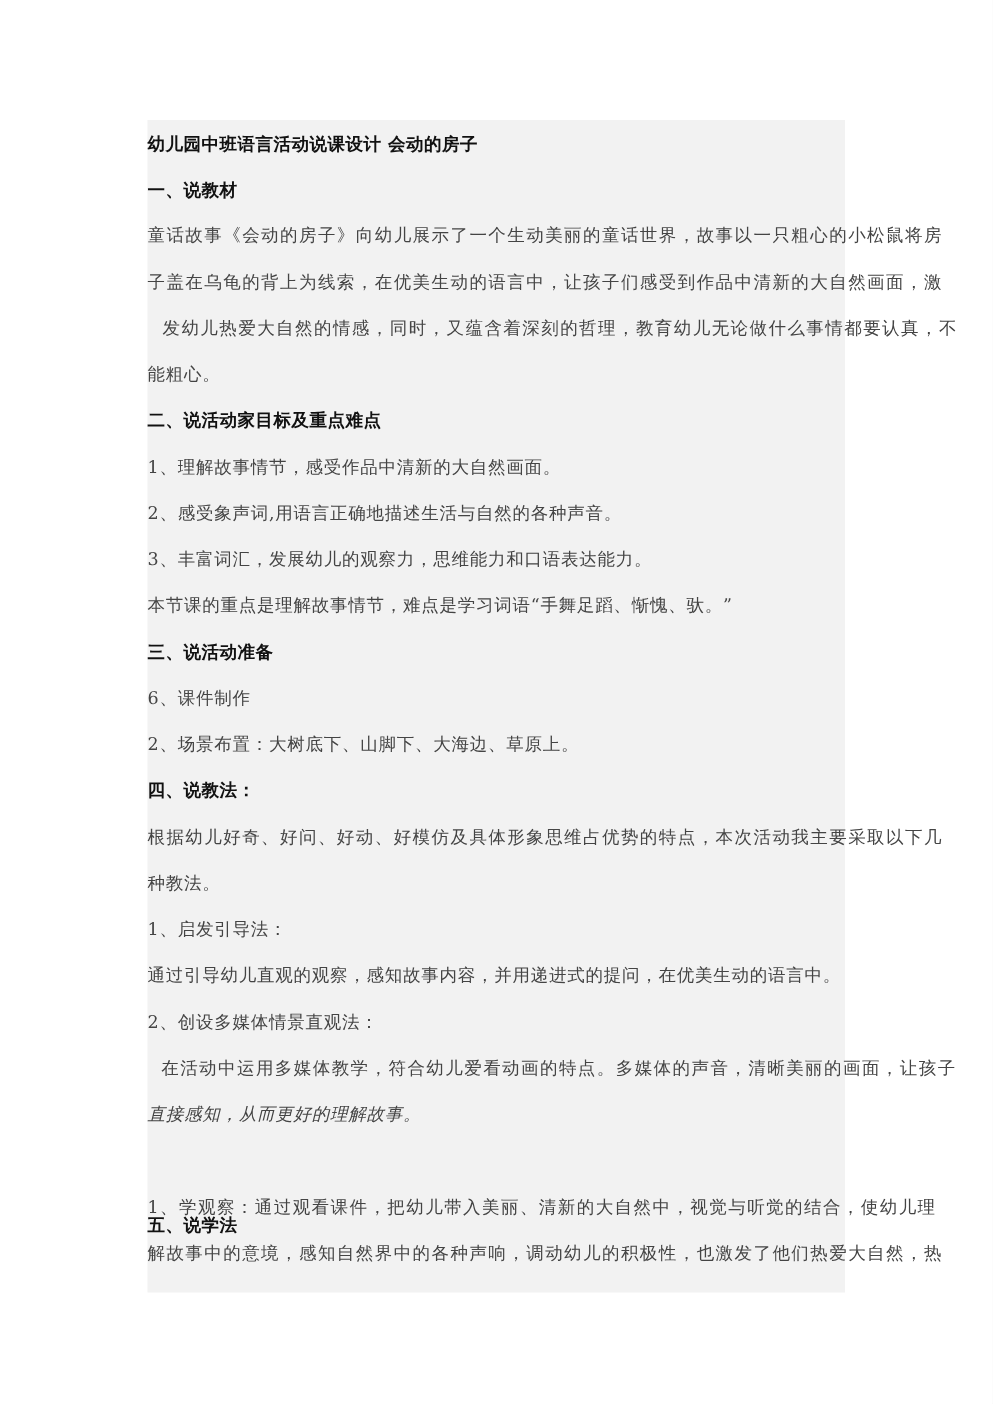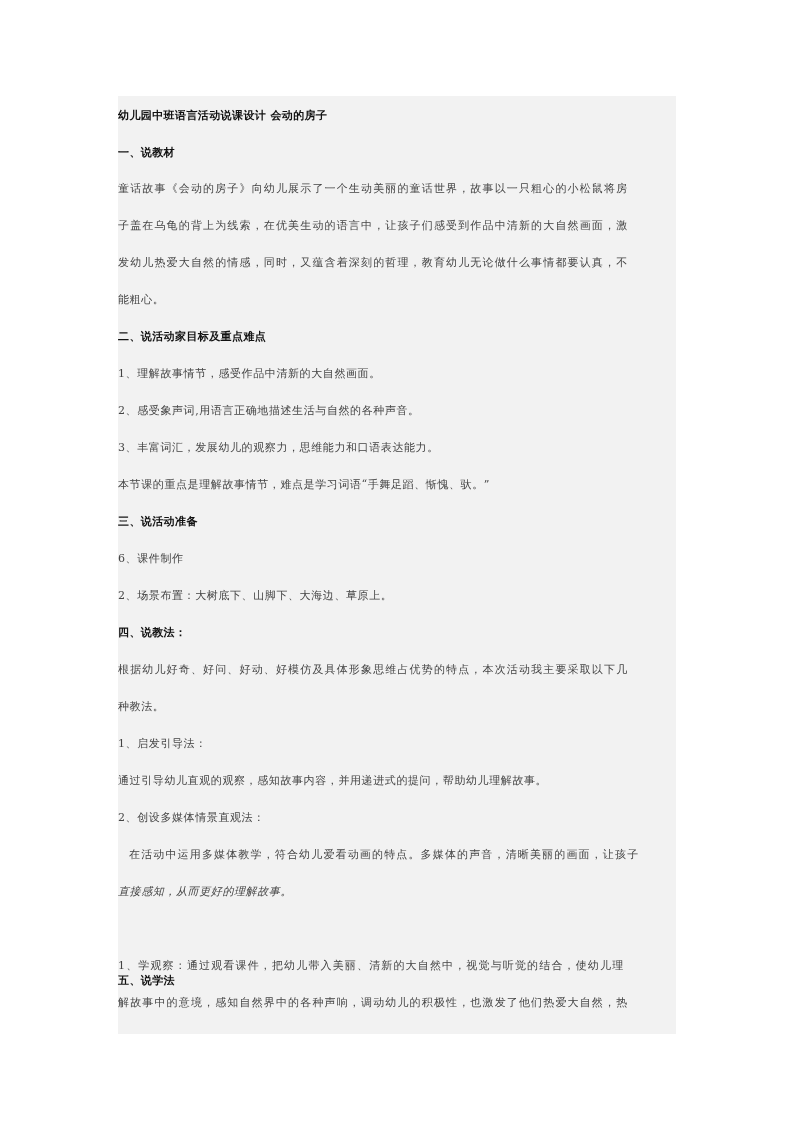--- a/index.html
+++ b/index.html
@@ -1,47 +1,47 @@
 <!DOCTYPE html>
 <html><head>
 <meta charset="utf-8">
 <style>
   html, body { margin:0; padding:0; background:#ffffff; }
   body { width:794px; height:1123px; position:relative; overflow:hidden;
          font-family:"DejaVu Serif","Liberation Serif",serif; }
   .page-box { position:absolute; left:118px; top:96px; width:558px; height:938px;
               background:#f2f2f2; }
-  .line { position:absolute; left:118px; white-space:nowrap; font-size:11px;
+  .line { position:absolute; left:118px; white-space:nowrap; font-size:14px;
           color:#444; letter-spacing:0.6px; line-height:16px; }
   .line.h { color:#111; font-weight:bold; letter-spacing:0.4px; }
   .line.j { letter-spacing:1.15px; }
 </style>
 </head>
 <body>
 
 <div class="page-box"></div>
 <div id="lines">
     <div class="line h" style="top: 108px;">幼儿园中班语言活动说课设计 会动的房子</div>
     <div class="line h" style="top: 145px;">一、说教材</div>
     <div class="line j" style="top: 181px;">童话故事《会动的房子》向幼儿展示了一个生动美丽的童话世界，故事以一只粗心的小松鼠将房</div>
     <div class="line j" style="top: 218px;">子盖在乌龟的背上为线索，在优美生动的语言中，让孩子们感受到作品中清新的大自然画面，激</div>
-    <div class="line j" style="top: 255px;">发幼儿热爱大自然的情感，同时，又蕴含着深刻的哲理，教育幼儿无论做什么事情都要认真，不</div>
+    <div class="line j" style="top: 255px; margin-left: 12px;">发幼儿热爱大自然的情感，同时，又蕴含着深刻的哲理，教育幼儿无论做什么事情都要认真，不</div>
     <div class="line" style="top: 292px;">能粗心。</div>
     <div class="line h" style="top: 329px;">二、说活动家目标及重点难点</div>
     <div class="line" style="top: 366px;">1、理解故事情节，感受作品中清新的大自然画面。</div>
     <div class="line" style="top: 403px;">2、感受象声词,用语言正确地描述生活与自然的各种声音。</div>
     <div class="line" style="top: 440px;">3、丰富词汇，发展幼儿的观察力，思维能力和口语表达能力。</div>
     <div class="line" style="top: 477px;">本节课的重点是理解故事情节，难点是学习词语“手舞足蹈、惭愧、驮。”</div>
     <div class="line h" style="top: 514px;">三、说活动准备</div>
     <div class="line" style="top: 551px;">6、课件制作</div>
     <div class="line" style="top: 588px;">2、场景布置：大树底下、山脚下、大海边、草原上。</div>
     <div class="line h" style="top: 625px; text-align: center;">四、说教法：</div>
     <div class="line j" style="top: 662px;">根据幼儿好奇、好问、好动、好模仿及具体形象思维占优势的特点，本次活动我主要采取以下几</div>
     <div class="line" style="top: 699px;">种教法。</div>
     <div class="line" style="top: 736px;">1、启发引导法：</div>
-    <div class="line" style="top: 773px;">通过引导幼儿直观的观察，感知故事内容，并用递进式的提问，帮助幼儿理解故事。</div>
+    <div class="line" style="top: 773px;">通过引导幼儿直观的观察，感知故事内容，并用递进式的提问，在优美生动的语言中。</div>
     <div class="line" style="top: 810px;">2、创设多媒体情景直观法：</div>
     <div class="line j" style="top: 847px; margin-left: 11px;">在活动中运用多媒体教学，符合幼儿爱看动画的特点。多媒体的声音，清晰美丽的画面，让孩子</div>
     <div class="line" style="top: 884px; font-style: italic;">直接感知，从而更好的理解故事。</div>
     <div class="line h" style="top: 973px;">五、说学法</div>
     <div class="line j" style="top: 958px;">1、学观察：通过观看课件，把幼儿带入美丽、清新的大自然中，视觉与听觉的结合，使幼儿理</div>
     <div class="line j" style="top: 995px;">解故事中的意境，感知自然界中的各种声响，调动幼儿的积极性，也激发了他们热爱大自然，热</div>
   </div>
 
 </body></html>

